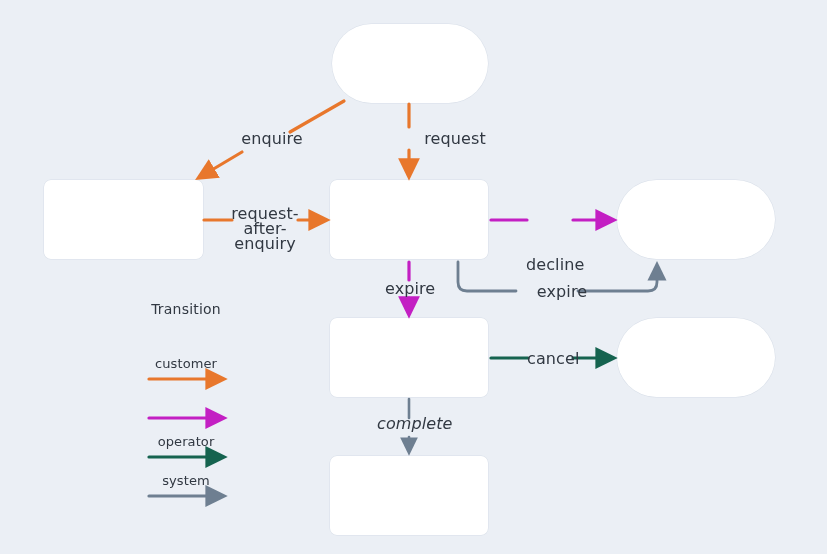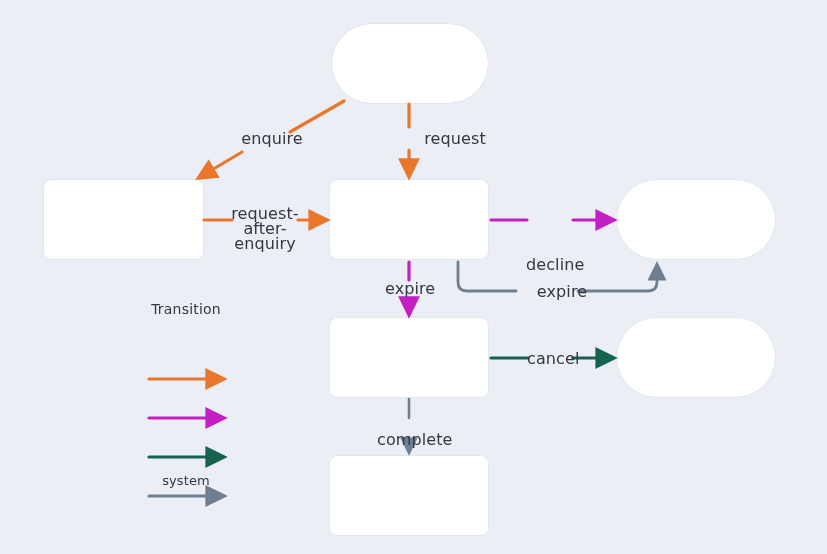--- a/index.html
+++ b/index.html
@@ -145,19 +145,21 @@
 
   <div class="edge-label" style="left:240px; top:131px; width:64px;">enquire</div>
   <div class="edge-label" style="left:377px; top:131px; width:64px;margin-left:46px;">request</div>
   <div class="edge-label" style="left:231px; top:206px; width:68px;">request-
 after-
 enquiry</div>
   <div class="edge-label" style="left:526px; top:213px; width:48px;margin-top:44px;">decline</div>
   <div class="edge-label" style="left:385px; top:281px; width:48px;">expire</div>
   <div class="edge-label" style="left:530px; top:284px; width:64px;">expire</div>
   <div class="edge-label" style="left:527px; top:351px; width:46px;">cancel</div>
-  <div class="edge-label" style="left:377px; top:432px; width:64px;">complete</div>
+  <div class="edge-label" style="left:377px; top:416px; width:64px;font-style:italic;">complete</div>
 
   <div class="legend-title" style="left:116px; top:296px;">Transition</div>
 
+  <div class="legend-label" style="left:116px; top:356px;">customer</div>
+  <div class="legend-label" style="left:116px; top:434px;">operator</div>
   <div class="legend-label" style="left:116px; top:473px;">system</div>
 
 </div>
 
 </body></html>

